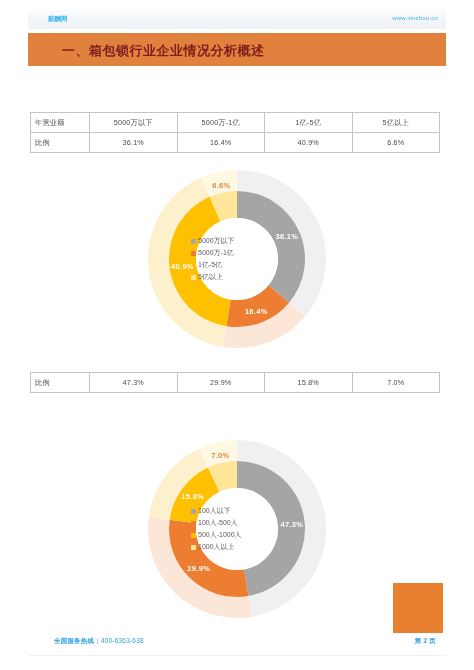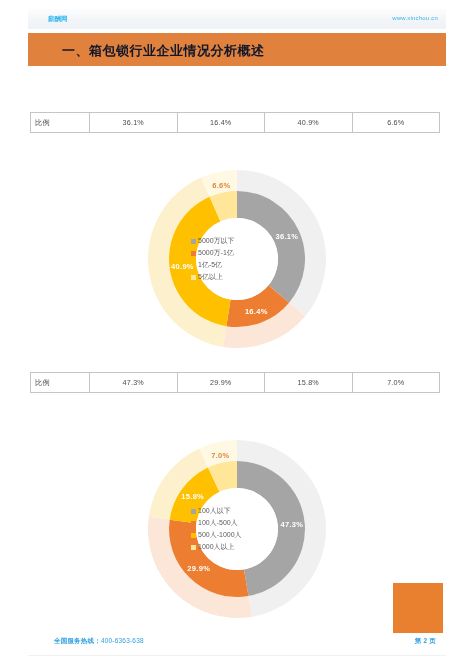--- a/index.html
+++ b/index.html
@@ -53,21 +53,21 @@
     width: 418px;
     height: 33px;
     background: #e1813e;
   }
   .section-banner-title {
     position: absolute;
     left: 34px;
     top: 9px;
     font-size: 13px;
     font-weight: bold;
-    color: #0f172a;
+    color: #7f1d1d;
     letter-spacing: .5px;
     white-space: nowrap;
   }
 
   
   .data-table {
     position: absolute;
     border-collapse: collapse;
     table-layout: fixed;
     width: 410px;
@@ -209,20 +209,27 @@
 <div class="top-strip"></div>
 <div class="brand-logo">薪酬网</div>
 <div class="brand-url">www.xinchou.cn</div>
 
 <div class="section-banner">
   <div class="section-banner-title">一、箱包锁行业企业情况分析概述</div>
 </div>
 
 <table class="data-table t1">
   <tbody>
+    <tr>
+      <td class="rowhead">年营业额</td>
+      <td>5000万以下</td>
+      <td>5000万-1亿</td>
+      <td>1亿-5亿</td>
+      <td>5亿以上</td>
+    </tr>
     <tr>
       <td class="rowhead">比例</td>
       <td>36.1%</td>
       <td>16.4%</td>
       <td>40.9%</td>
       <td>6.6%</td>
     </tr>
   </tbody>
 </table>
 

